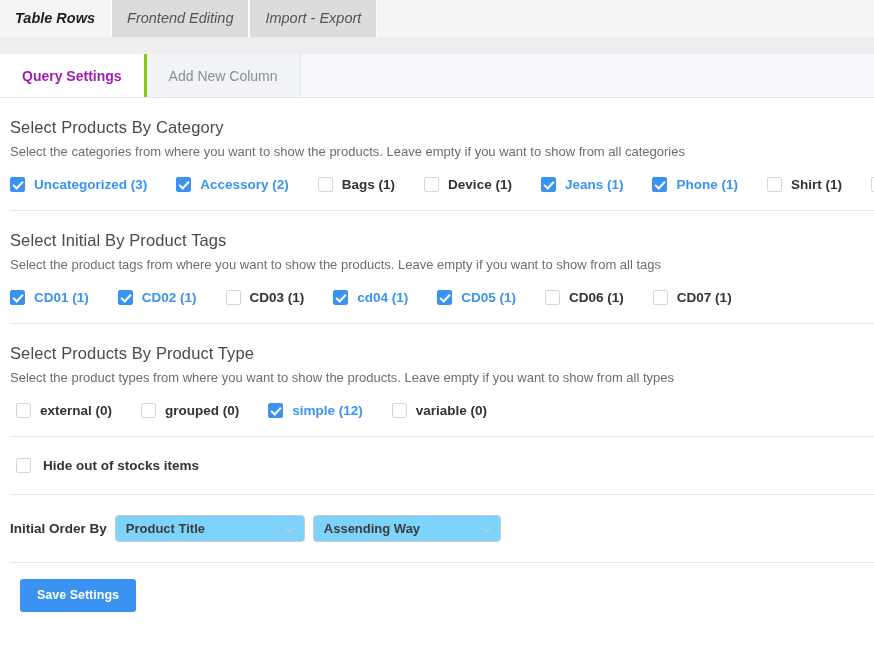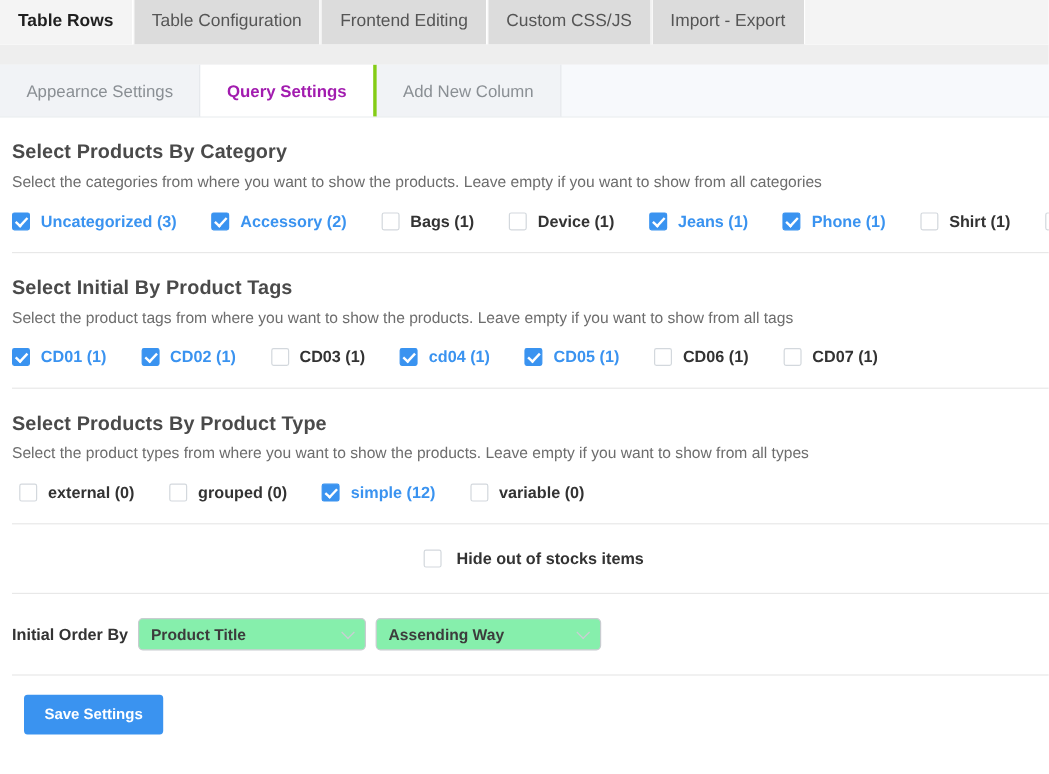--- a/index.html
+++ b/index.html
@@ -13,20 +13,21 @@
   }
 
   
   .top-tabbar {
     position: relative;
     height: 37px;
     background: #ffffff;
     padding-left: 0px;
     display: flex;
     align-items: flex-end;
+    font-style: italic;
   }
   .top-tab {
     height: 37px;
     padding: 0 15px;
     display: flex;
     align-items: center;
     font-size: 14.5px;
     color: #555555;
     background: #dcdcdc;
     border-right: 1px solid #ffffff;
@@ -88,21 +89,21 @@
   .content {
     padding: 0 0 0 10px;
     background: #ffffff;
   }
 
   .section { padding-top: 20px; }
   .section-title {
     font-size: 16.5px;
     color: #4a4a4a;
     margin: 0 0 7px 0;
-    font-weight: bold;
+    font-weight: normal;
     letter-spacing: .1px;
   }
   .section-desc {
     font-size: 13px;
     color: #6d6d6d;
     margin: 0 0 18px 0;
   }
 
   .cb-row {
     display: flex;
@@ -153,42 +154,41 @@
     height: 1px;
     background: #e8e8e8;
     width: 100%;
   }
 
   
   .stock-row {
     display: flex;
     align-items: center;
     padding: 21px 0 21px 6px;
-    justify-content: center;
   }
   .stock-row .cb-label { margin-left: 12px; }
 
   
   .order-row {
     display: flex;
     align-items: center;
     padding: 20px 0 20px 0;
   }
   .order-label {
     font-size: 13.5px;
     font-weight: bold;
     color: #333333;
     margin-right: 8px;
   }
   .sel {
     position: relative;
     height: 27px;
     border: 1px solid #c8ccd0;
     border-radius: 4px;
-    background: #86efac;
+    background: #7dd3fc;
     display: flex;
     align-items: center;
     padding: 0 26px 0 10px;
     font-size: 13px;
     font-weight: bold;
     color: #3c3c3c;
     cursor: pointer;
     margin-right: 8px;
   }
   .sel-1 { width: 190px; }
@@ -220,39 +220,30 @@
   }
 </style>
 </head>
 <body>
 
 <div class="top-tabbar">
   <div class="top-tab active">
     <span>Table Rows</span>
   </div>
   <div class="top-tab">
-    <span>Table Configuration</span>
-  </div>
-  <div class="top-tab">
     <span>Frontend Editing</span>
-  </div>
-  <div class="top-tab">
-    <span>Custom CSS/JS</span>
   </div>
   <div class="top-tab">
     <span>Import - Export</span>
   </div>
   <div class="top-tab-filler"></div>
 </div>
 <div class="tab-underband"></div>
 
 <div class="subtab-wrap">
-  <div class="subtab">
-    <span>Appearnce Settings</span>
-  </div>
   <div class="subtab active">
     <span>Query Settings</span>
   </div>
   <div class="subtab">
     <span>Add New Column</span>
   </div>
   <div class="subtab-filler"></div>
 </div>
 
 <div class="content">

